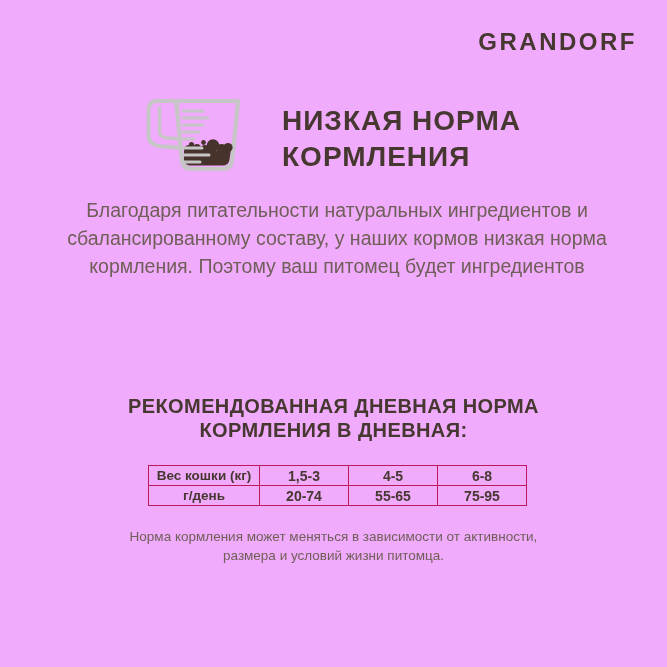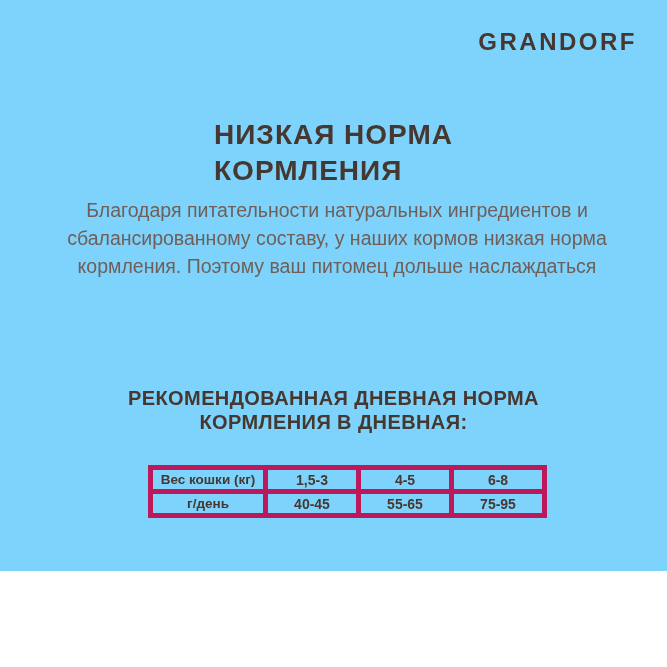--- a/index.html
+++ b/index.html
@@ -1,20 +1,20 @@
 <!DOCTYPE html>
 <html><head>
 <meta charset="utf-8">
 <style>
   html, body { margin: 0; padding: 0; background: #ffffff; }
   .canvas {
     position: relative;
     width: 667px;
-    height: 571px;
-    background: #7dd3fc;
+    height: 667px;
+    background: #f0abfc;
     font-family: "Liberation Sans", sans-serif;
     color: #463831;
     overflow: hidden;
   }
   .logo {
     position: absolute;
     top: 28px;
     right: 30px;
     font-size: 24px;
     font-weight: 700;
@@ -24,21 +24,20 @@
   .hero {
     position: absolute;
     top: 93px;
     left: 0;
     right: 0;
     height: 92px;
     display: flex;
     align-items: center;
     justify-content: center;
     gap: 28px;
-    flex-direction: column;
   }
   .hero-title {
     margin: 0;
     font-size: 28px;
     font-weight: 700;
     letter-spacing: 1px;
     line-height: 1.28;
     color: #463831;
   }
   .hero-title span { display: block; }
@@ -49,21 +48,21 @@
     right: 8px;
     margin: 0;
     text-align: center;
     font-size: 19.5px;
     line-height: 28px;
     color: #6f5f58;
   }
   .intro span { display: block; }
   .section-title {
     position: absolute;
-    top: 386px;
+    top: 394px;
     left: 0;
     right: 0;
     margin: 0;
     text-align: center;
     font-size: 20px;
     font-weight: 700;
     letter-spacing: 0.4px;
     line-height: 24px;
     color: #463831;
   }
@@ -71,21 +70,21 @@
   .feed-table-wrap {
     position: absolute;
     top: 465px;
     left: 148px;
   }
   table.feed-table {
     border-collapse: collapse;
   }
   table.feed-table th,
   table.feed-table td {
-    border: 5px solid #be185d;
+    border: 1px solid #be185d;
     height: 19px;
     padding: 0 4px;
     text-align: center;
     vertical-align: middle;
     color: #463831;
   }
   table.feed-table th {
     width: 102px;
     font-size: 13.5px;
     font-weight: 700;
@@ -152,41 +151,45 @@
     </svg>
     <h1 class="hero-title">
       <span>НИЗКАЯ НОРМА</span>
       <span>КОРМЛЕНИЯ</span>
     </h1>
   </div>
 
   <p class="intro">
     <span>Благодаря питательности натуральных ингредиентов и</span>
     <span>сбалансированному составу, у наших кормов низкая норма</span>
-    <span>кормления. Поэтому ваш питомец дольше наслаждаться</span>
+    <span>кормления. Поэтому ваш питомец будет ингредиентов</span>
   </p>
 
   <h2 class="section-title">
     <span>РЕКОМЕНДОВАННАЯ ДНЕВНАЯ НОРМА</span>
     <span>КОРМЛЕНИЯ В ДНЕВНАЯ:</span>
   </h2>
 
   <div class="feed-table-wrap">
     <table class="feed-table">
       <tbody>
         <tr>
           <th>Вес кошки (кг)</th>
           <td>1,5-3</td>
           <td>4-5</td>
           <td>6-8</td>
         </tr>
         <tr>
           <th>г/день</th>
-          <td>40-45</td>
+          <td>20-74</td>
           <td>55-65</td>
           <td>75-95</td>
         </tr>
       </tbody>
     </table>
   </div>
 
+  <p class="footnote">
+    <span>Норма кормления может меняться в зависимости от активности,</span>
+    <span>размера и условий жизни питомца.</span>
+  </p>
 
 </div>
 
 </body></html>

